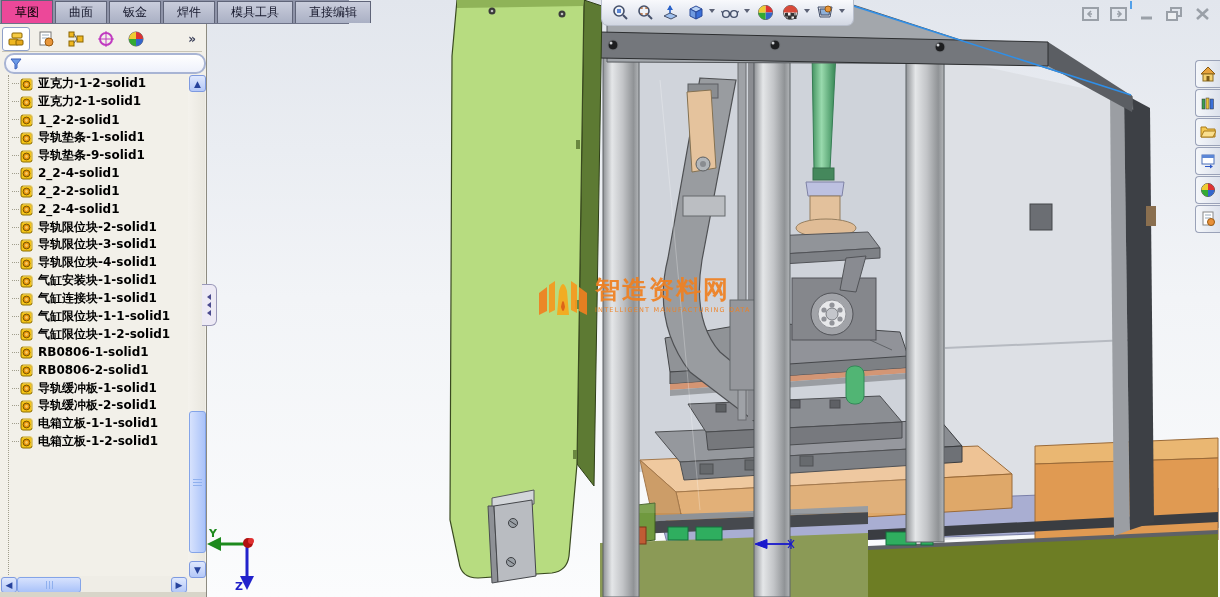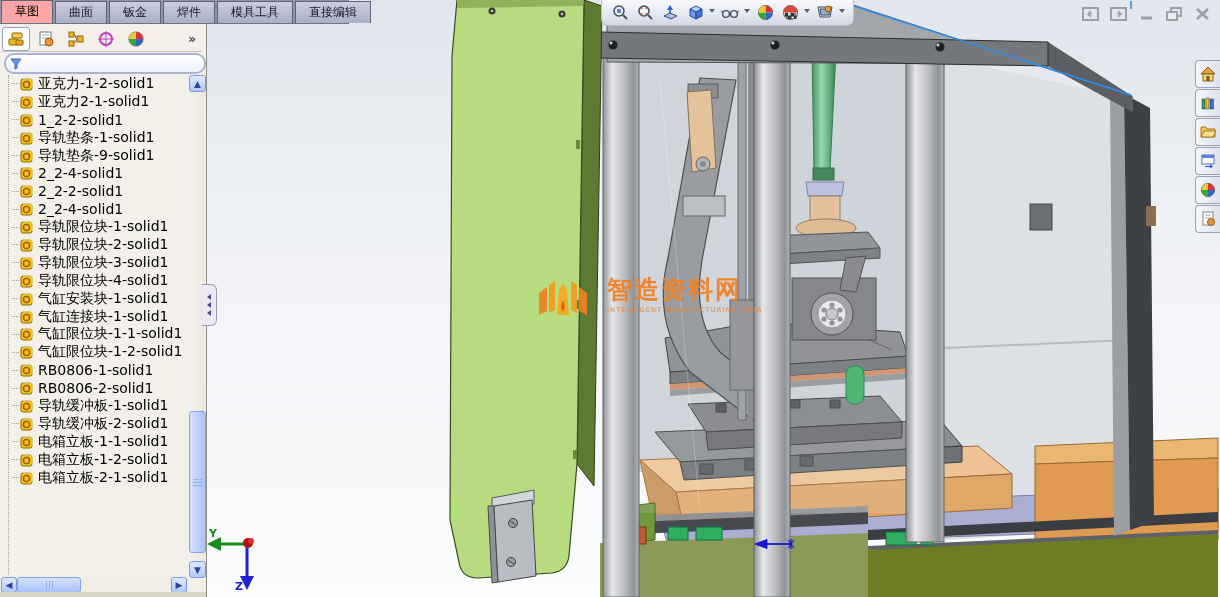--- a/index.html
+++ b/index.html
@@ -6,39 +6,39 @@
   body{width:1220px;height:597px;overflow:hidden;position:relative;
        font-family:"DejaVu Sans",sans-serif;background:#e8eaef;}
   .abs{position:absolute;}
 
   
   #tabbar{left:0;top:0;width:349px;height:23px;background:linear-gradient(#9aa0b4,#868c a3);
           background:#8e93a8;display:flex;align-items:stretch;z-index:30;border-bottom:1px solid #6d7287;}
   .cmdtab{padding:0 13px;line-height:21px;font-size:12px;color:#16182c;
           background:linear-gradient(#c9cddc,#aab0c4);border:1px solid #5f6478;border-bottom:none;
           margin:1px 1px 0 1px;white-space:nowrap;cursor:default;}
-  .cmdtab.active{background:#fca5a5;color:#000;margin-top:0;line-height:22px;font-family:Liberation Mono, monospace;}
+  .cmdtab.active{background:#ec4899;color:#000;margin-top:0;line-height:22px;}
 
   
   #fpanel{left:0;top:23px;width:206px;height:574px;background:#f2f0e9;z-index:20;
           border-right:1px solid #8d8b80;}
   #ftabs{left:2px;top:3px;width:200px;height:25px;display:flex;gap:2px;align-items:center;
          border-bottom:1px solid #c9c5b6;}
   .ftab{width:26px;height:22px;display:flex;align-items:center;justify-content:center;
         border:1px solid transparent;border-radius:3px;}
   .ftab.active{background:#fff;border:1px solid #8fa0c8;}
   .fchevron{margin-left:auto;margin-right:6px;color:#3c415a;font-size:12px;font-weight:bold;}
   #filterbox{left:4px;top:30px;width:194px;height:17px;background:linear-gradient(#ffffff,#eef1fb);
              border:2px solid #a8b4d4;border-radius:10px;display:flex;align-items:center;padding-left:4px;}
   #tree{left:0;top:52px;width:188px;height:502px;overflow:hidden;}
   #tree .vline{position:absolute;left:8px;top:0;height:100%;border-left:1px dotted #a09d8c;}
   .trow{height:17.9px;display:flex;align-items:center;padding-left:12px;position:relative;}
   .trow .tick{width:7px;border-top:1px dotted #a09d8c;margin-right:1px;flex:none;}
   .trow svg{flex:none;margin-right:4px;}
-  .tlabel{font-size:14px;color:#000;white-space:nowrap;letter-spacing:0;}
+  .tlabel{font-size:12px;color:#000;white-space:nowrap;letter-spacing:0;font-weight:bold;}
 
   
   .sb-btn{background:linear-gradient(#dfe8fd,#b4c8f8);border:1px solid #7e9ae0;border-radius:3px;
           display:flex;align-items:center;justify-content:center;color:#27439c;font-size:9px;}
   #vsb{left:188px;top:52px;width:17px;height:503px;background:linear-gradient(90deg,#f4f2ec,#e9e7df);}
   #vsb .up{position:absolute;left:1px;top:0;width:15px;height:15px;}
   #vsb .dn{position:absolute;left:1px;bottom:0;width:15px;height:15px;}
   #vsb .thumb{position:absolute;left:1px;top:336px;width:15px;height:140px;
           background:linear-gradient(90deg,#d7e2fd,#a9c2f9);border:1px solid #84a4e8;border-radius:3px;}
   .grip{position:absolute;left:3px;top:50%;width:9px;height:1px;box-shadow:0 -3px 0 #8fb0ee,0 0 0 #8fb0ee,0 3px 0 #8fb0ee;background:#8fb0ee;}
@@ -73,21 +73,21 @@
   .wbtn{width:19px;height:15px;display:flex;align-items:center;justify-content:center;}
 
   
   #taskpane{right:0;top:60px;width:25px;z-index:15;display:flex;flex-direction:column;gap:1px;}
   .ttab{width:24px;height:26px;background:linear-gradient(90deg,#f5f7fa,#dde2ec);
         border:1px solid #9aa2b8;border-right:none;border-radius:4px 0 0 4px;
         display:flex;align-items:center;justify-content:center;}
 
   
   #wm{left:537px;top:271px;display:flex;align-items:center;gap:6px;z-index:5;opacity:.92;}
-  #wm .wm-text{display:flex;flex-direction:column;margin-left:12px;}
+  #wm .wm-text{display:flex;flex-direction:column;}
   #wm .wm-title{font-size:25px;font-weight:bold;color:#f08020;letter-spacing:2px;line-height:26px;}
   #wm .wm-sub{font-size:6.5px;color:#f08020;letter-spacing:1.2px;margin-top:3px;}
 
   
   #triad{left:203px;top:524px;width:56px;height:72px;z-index:6;}
   #triad .ylab{position:absolute;left:6px;top:3px;color:#1d8a1d;font-size:11px;font-weight:bold;}
   #triad .zlab{position:absolute;left:32px;top:56px;color:#1f1fc8;font-size:11px;font-weight:bold;}
 </style>
 </head>
 <body>
@@ -451,30 +451,20 @@
         <span class="tlabel">2_2-4-solid1</span>
       </div>
       <div class="trow">
         <span class="tick"></span>
         <svg width="14" height="14" viewBox="0 0 14 14">
           <rect x="1" y="2" width="11" height="11" rx="2" fill="#f5c518" stroke="#8a6d00"></rect>
           <path d="M3,2 L12,2 L12,11" fill="none" stroke="#fae28a"></path>
           <circle cx="6.5" cy="7.5" r="3.4" fill="#e8940a" stroke="#7a5800"></circle>
           <circle cx="6.5" cy="7.5" r="1.4" fill="#f8c860"></circle>
         </svg>
-        <span class="tlabel">导轨限位块-1-solid1</span>
-      </div>
-      <div class="trow">
-        <span class="tick"></span>
-        <svg width="14" height="14" viewBox="0 0 14 14">
-          <rect x="1" y="2" width="11" height="11" rx="2" fill="#f5c518" stroke="#8a6d00"></rect>
-          <path d="M3,2 L12,2 L12,11" fill="none" stroke="#fae28a"></path>
-          <circle cx="6.5" cy="7.5" r="3.4" fill="#e8940a" stroke="#7a5800"></circle>
-          <circle cx="6.5" cy="7.5" r="1.4" fill="#f8c860"></circle>
-        </svg>
         <span class="tlabel">导轨限位块-2-solid1</span>
       </div>
       <div class="trow">
         <span class="tick"></span>
         <svg width="14" height="14" viewBox="0 0 14 14">
           <rect x="1" y="2" width="11" height="11" rx="2" fill="#f5c518" stroke="#8a6d00"></rect>
           <path d="M3,2 L12,2 L12,11" fill="none" stroke="#fae28a"></path>
           <circle cx="6.5" cy="7.5" r="3.4" fill="#e8940a" stroke="#7a5800"></circle>
           <circle cx="6.5" cy="7.5" r="1.4" fill="#f8c860"></circle>
         </svg>
@@ -582,30 +572,20 @@
       </div>
       <div class="trow">
         <span class="tick"></span>
         <svg width="14" height="14" viewBox="0 0 14 14">
           <rect x="1" y="2" width="11" height="11" rx="2" fill="#f5c518" stroke="#8a6d00"></rect>
           <path d="M3,2 L12,2 L12,11" fill="none" stroke="#fae28a"></path>
           <circle cx="6.5" cy="7.5" r="3.4" fill="#e8940a" stroke="#7a5800"></circle>
           <circle cx="6.5" cy="7.5" r="1.4" fill="#f8c860"></circle>
         </svg>
         <span class="tlabel">电箱立板-1-2-solid1</span>
-      </div>
-      <div class="trow">
-        <span class="tick"></span>
-        <svg width="14" height="14" viewBox="0 0 14 14">
-          <rect x="1" y="2" width="11" height="11" rx="2" fill="#f5c518" stroke="#8a6d00"></rect>
-          <path d="M3,2 L12,2 L12,11" fill="none" stroke="#fae28a"></path>
-          <circle cx="6.5" cy="7.5" r="3.4" fill="#e8940a" stroke="#7a5800"></circle>
-          <circle cx="6.5" cy="7.5" r="1.4" fill="#f8c860"></circle>
-        </svg>
-        <span class="tlabel">电箱立板-2-1-solid1</span>
       </div>
     </div>
 
   <div id="vsb" class="abs">
     <span class="sb-btn up">▲</span>
     <span class="thumb">
         <span class="grip"></span>
       </span>
     <span class="sb-btn dn">▼</span>
   </div>

